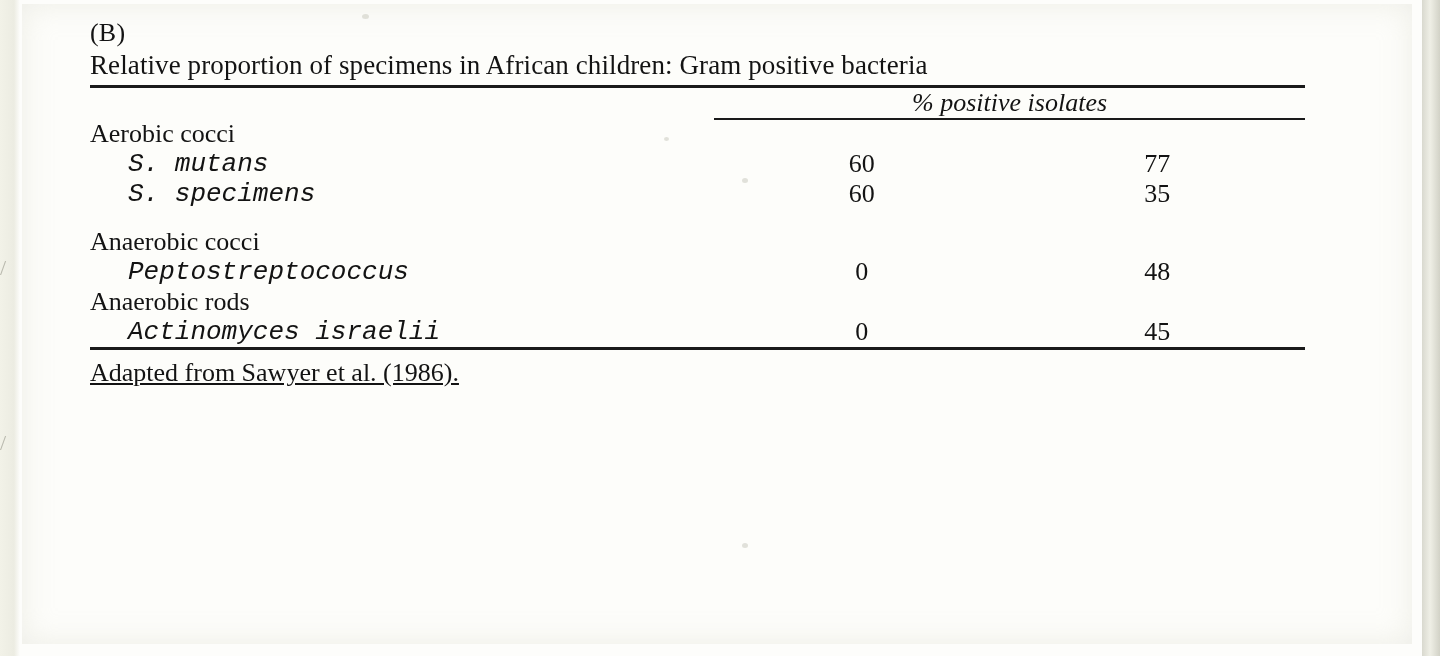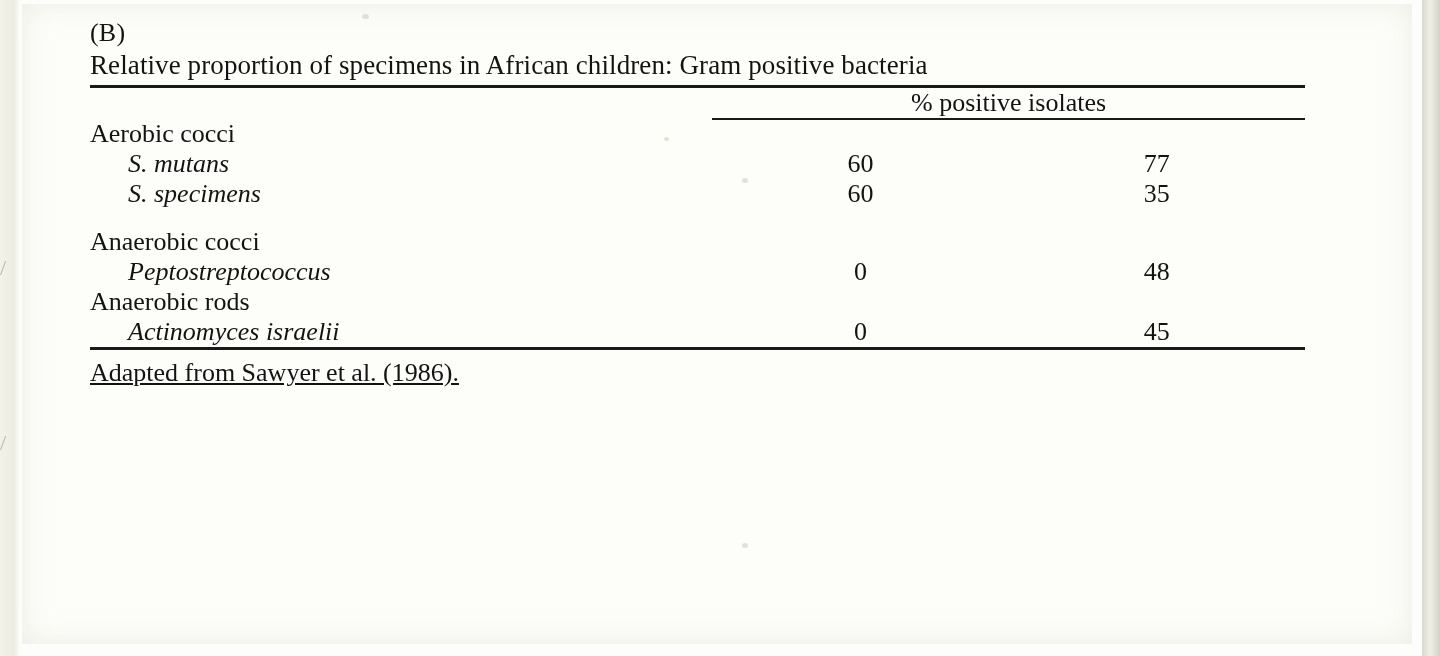--- a/index.html
+++ b/index.html
@@ -68,20 +68,21 @@
     padding: 0;
     font-weight: normal;
     vertical-align: bottom;
   }
   .col-species { width: 600px; text-align: left; }
   .col-num { width: 307px; text-align: center; }
 
   .grouphead-row td {
     padding-top: 6px;
     padding-bottom: 2px;
+    font-style: italic;
   }
   .spanhead {
     text-align: center;
     padding-bottom: 2px;
     padding-top: 6px;
   }
   .spanhead-rule {
     border-bottom: 2px solid #1a1a1a;
   }
   .subhead td {
@@ -93,20 +94,21 @@
   }
   .section-name td {
     padding-top: 10px;
   }
   .data-row td {
     padding-top: 4px;
   }
   .indent {
     padding-left: 38px !important;
     font-style: italic;
+    font-family: Liberation Mono, monospace;
   }
   .gap-row td {
     height: 18px;
   }
   .tbl-bottom td {
     border-top: 3px solid #1a1a1a;
   }
   .source {
     font-size: 26px;
     color: #131313;

